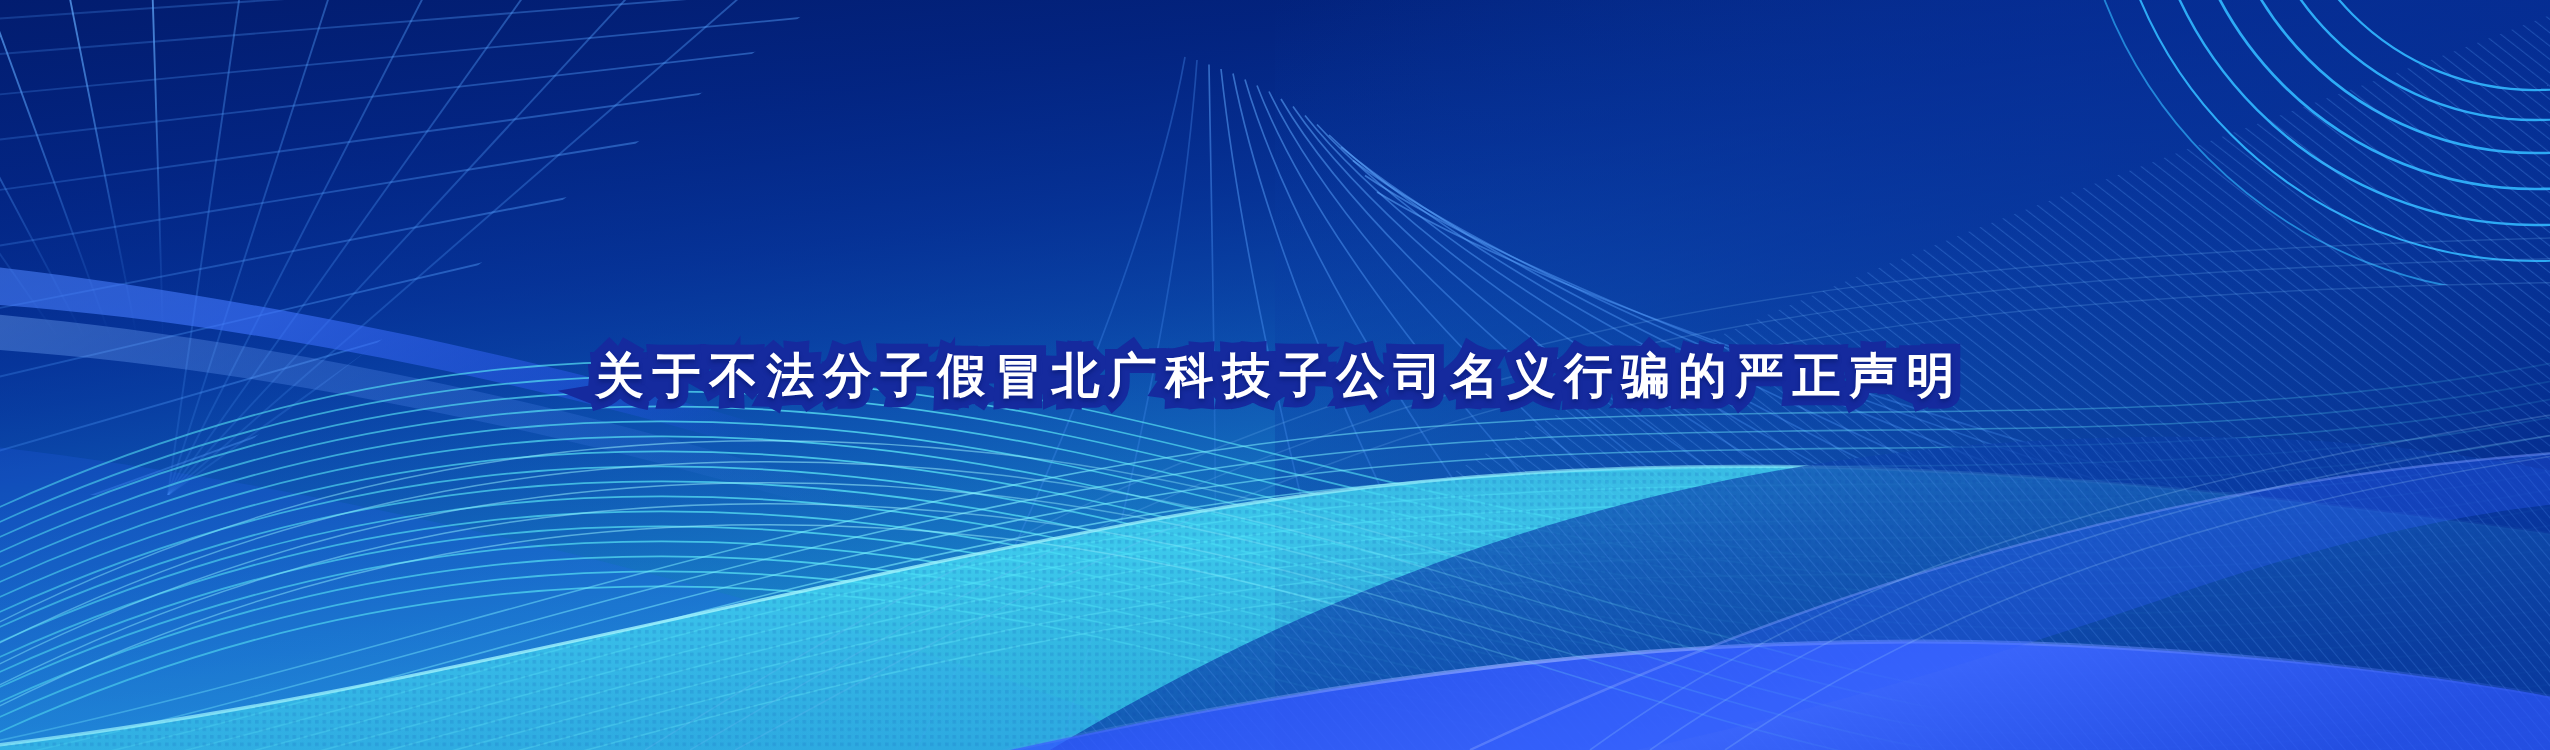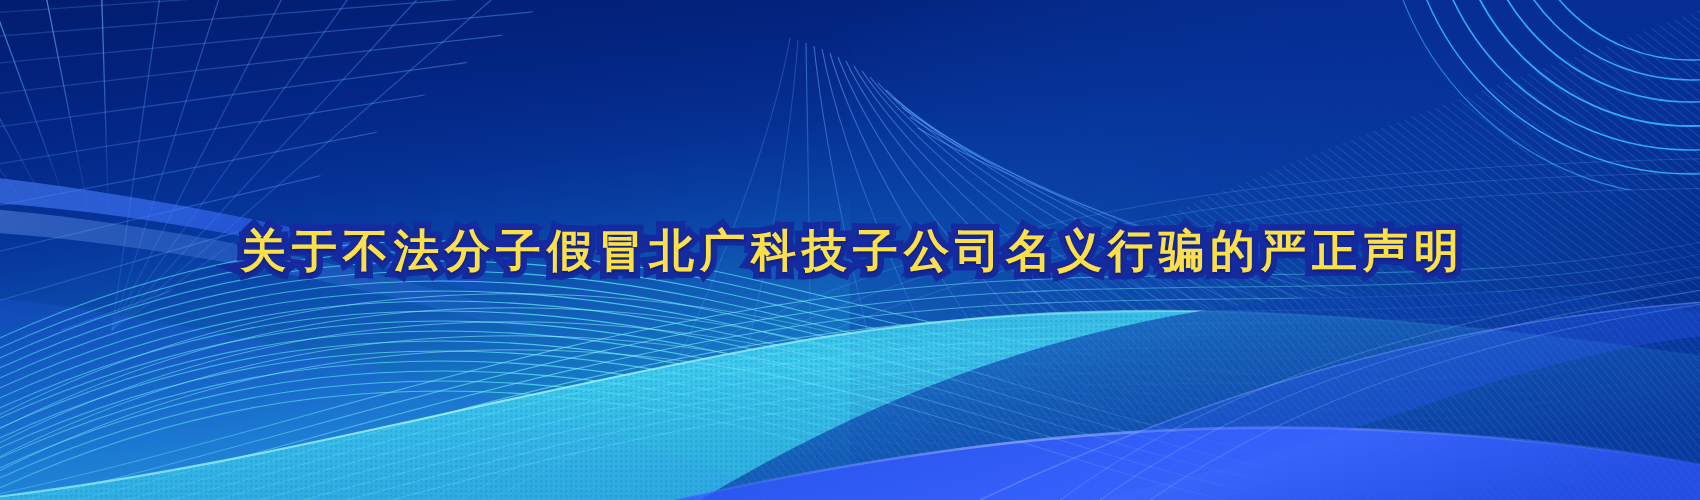--- a/index.html
+++ b/index.html
@@ -27,25 +27,25 @@
     top: 0;
     width: 1700px;
     height: 500px;
     display: flex;
     align-items: center;
     justify-content: center;
     pointer-events: none;
   }
   #banner-title {
     position: relative;
-    font-size: 45px;
+    font-size: 32px;
     font-weight: bold;
     letter-spacing: 6px;
     line-height: 1;
-    color: #fde047;
+    color: #ffffff;
     white-space: nowrap;
     margin: 0;
     padding: 0 0 0 6px;
     -webkit-text-stroke: 13px #152a9e;
     paint-order: stroke fill;
     text-shadow:
        0 0 1px #152a9e,
        0 2px 3px rgba(2,20,90,0.45);
   }
 </style>

